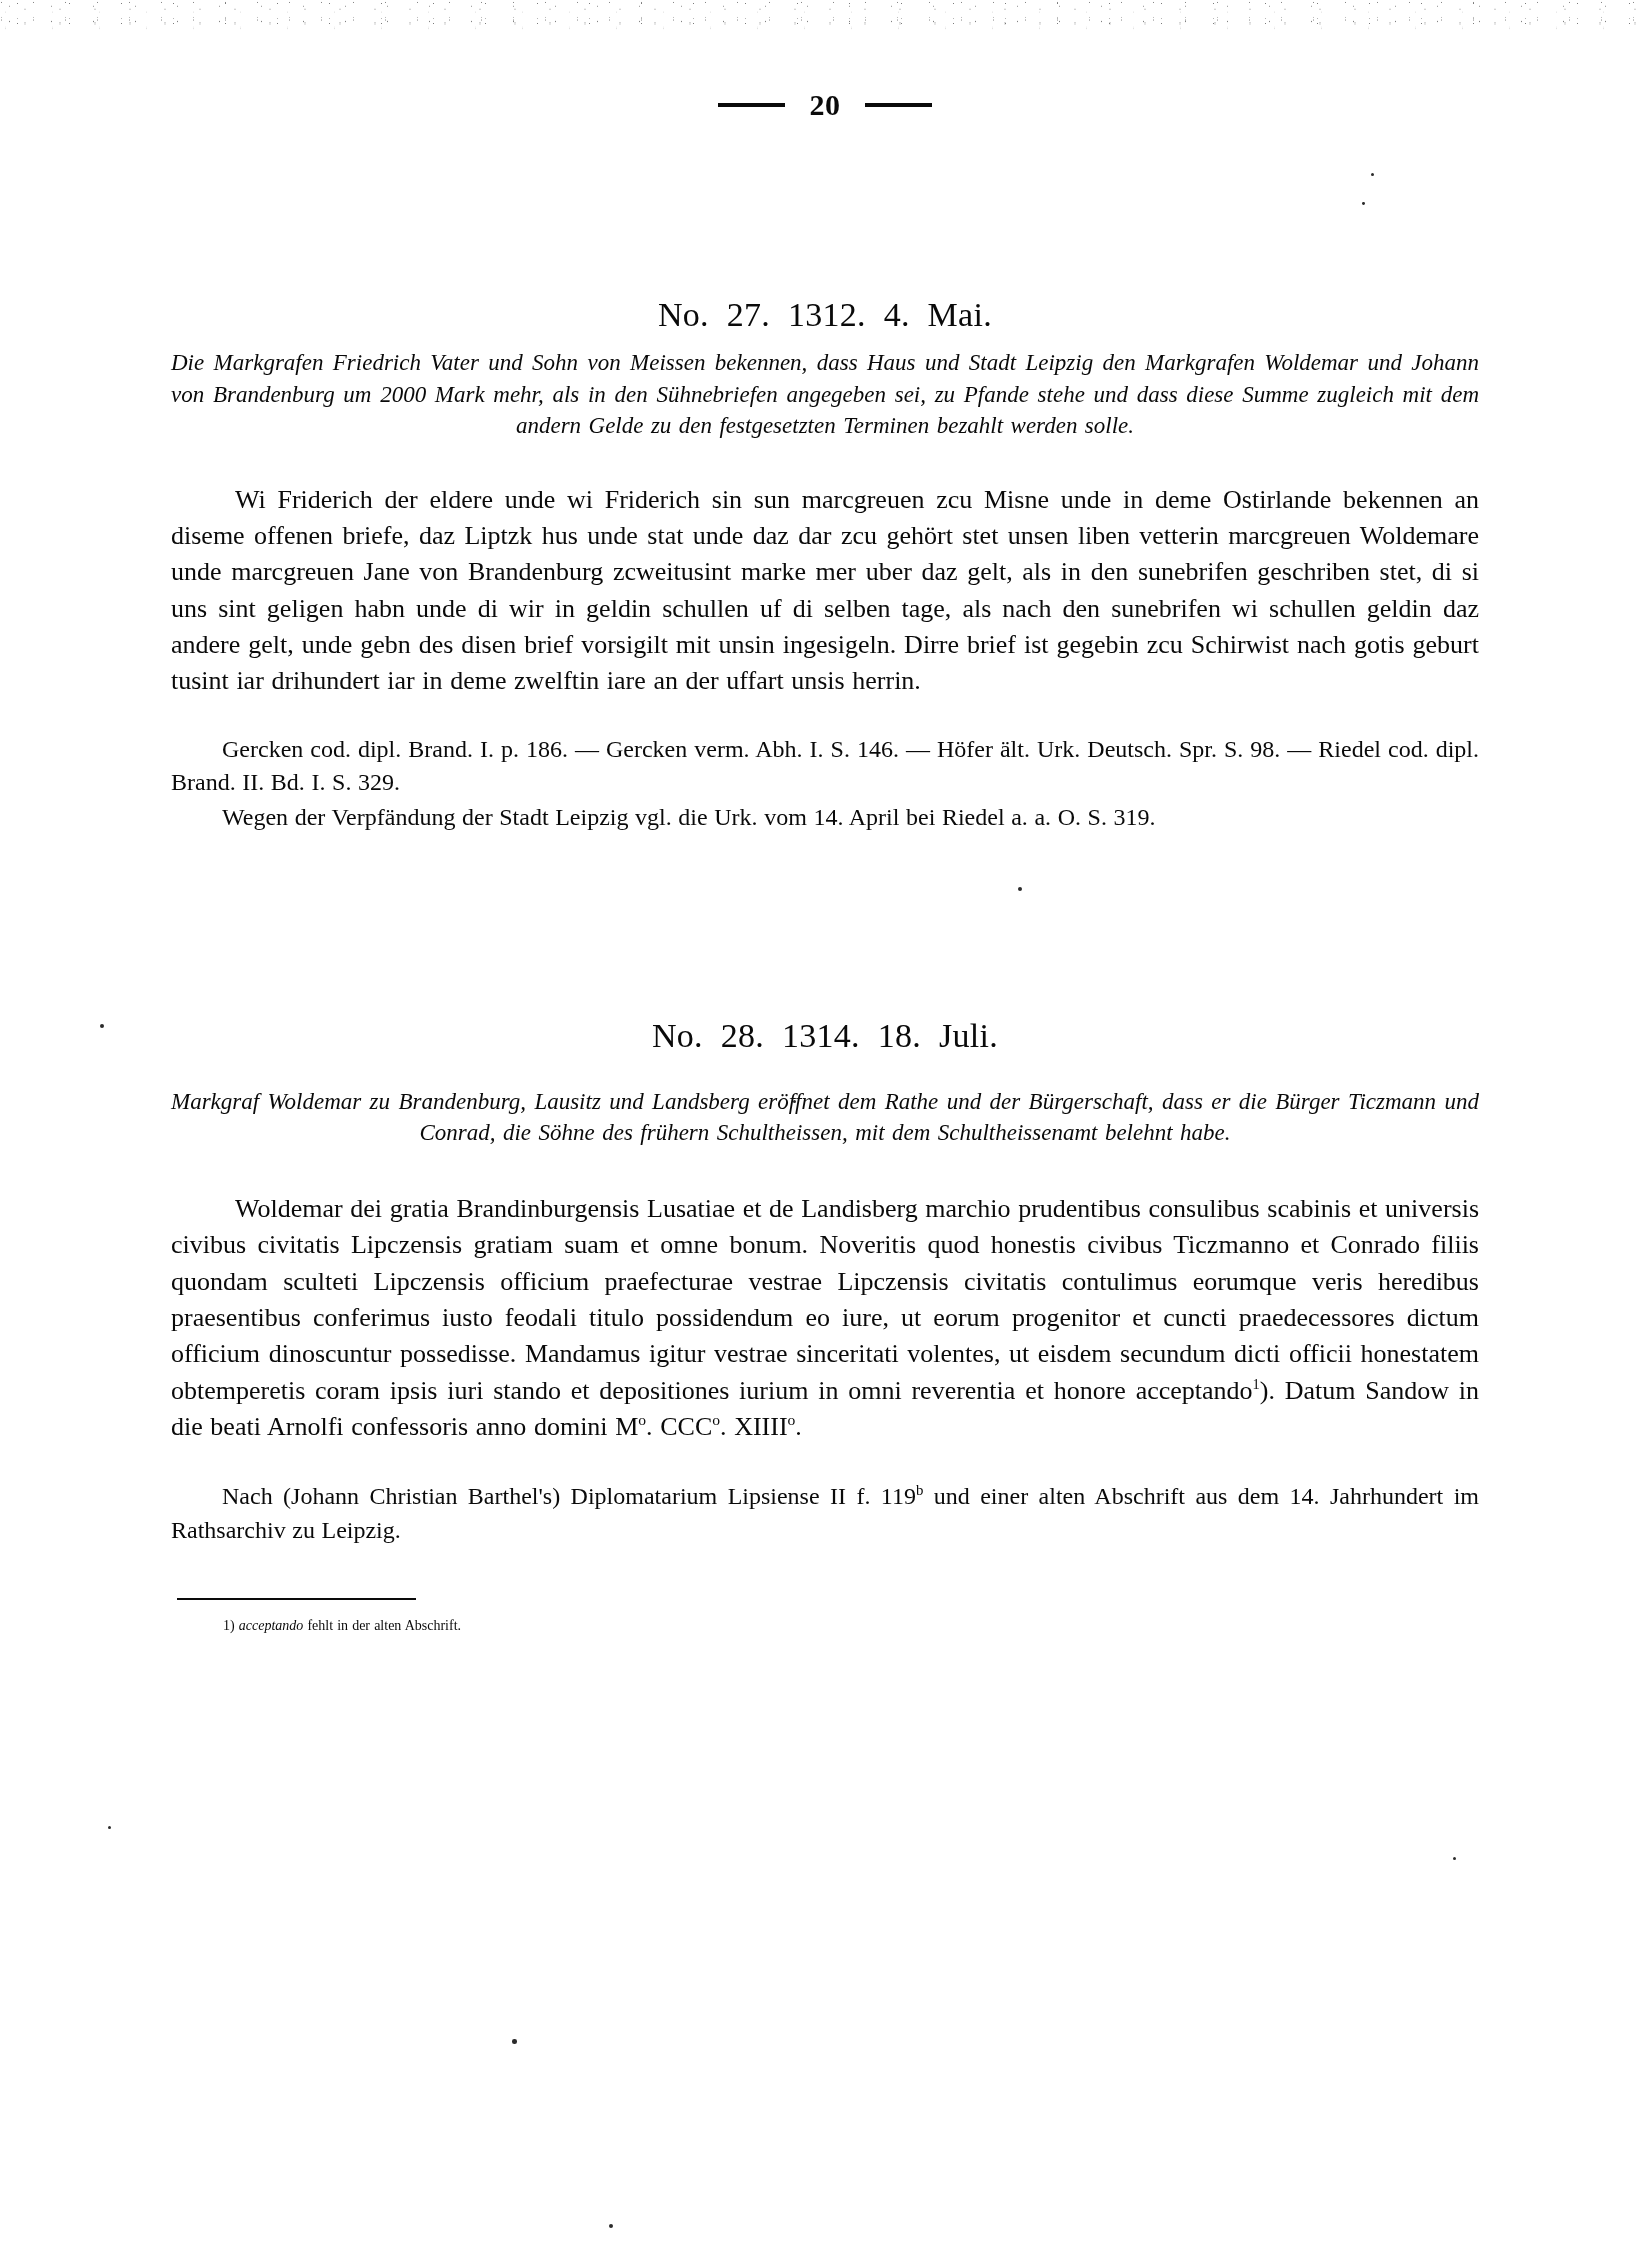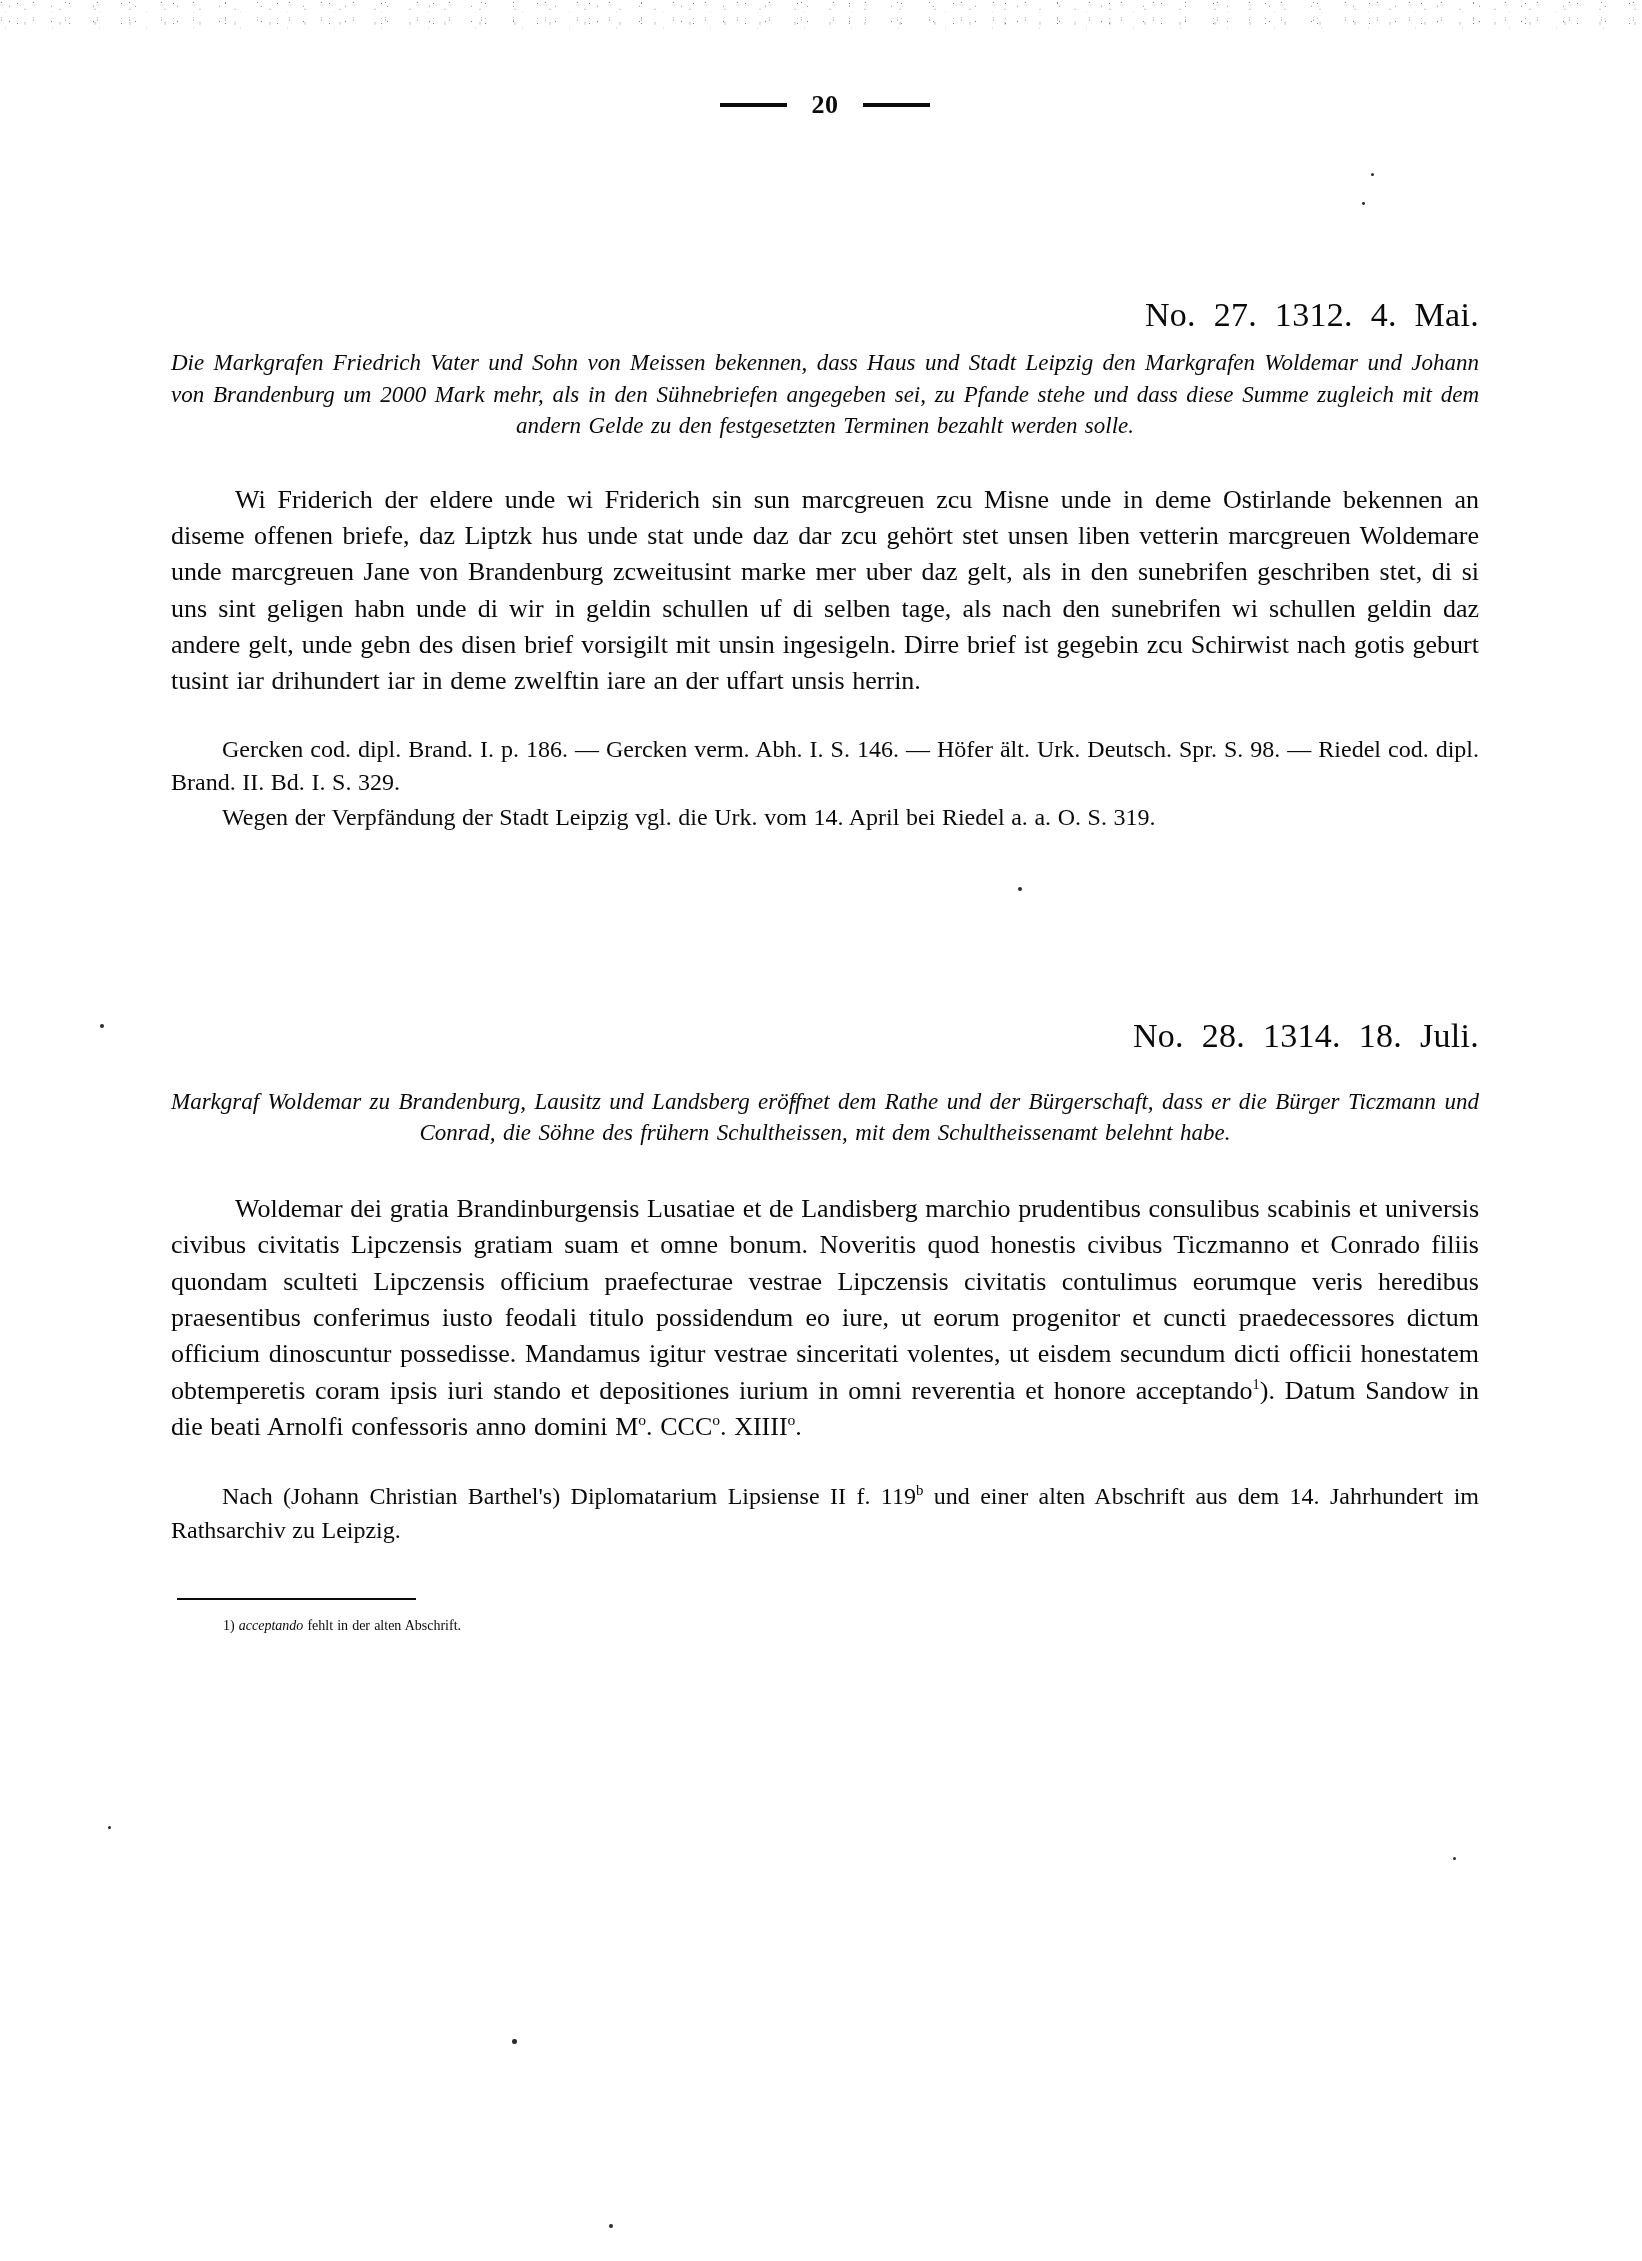--- a/index.html
+++ b/index.html
@@ -55,29 +55,29 @@
     margin-top: 85px;
     height: 40px;
   }
   .folio-rule {
     display: block;
     width: 67px;
     height: 3.4px;
     background: #0a0a0a;
   }
   .folio-num {
-    font-size: 26px;
+    font-size: 30px;
     font-weight: 700;
     letter-spacing: 0.6px;
     line-height: 1;
   }
 
   
   .doc-heading {
-    text-align: right;
+    text-align: center;
     font-size: 34px;
     font-weight: 400;
     letter-spacing: 0.3px;
     word-spacing: 9px;
     margin: 0;
   }
   .doc27-heading { margin-top: 171px; }
   .doc28-heading { margin-top: 182px; }
 
   

